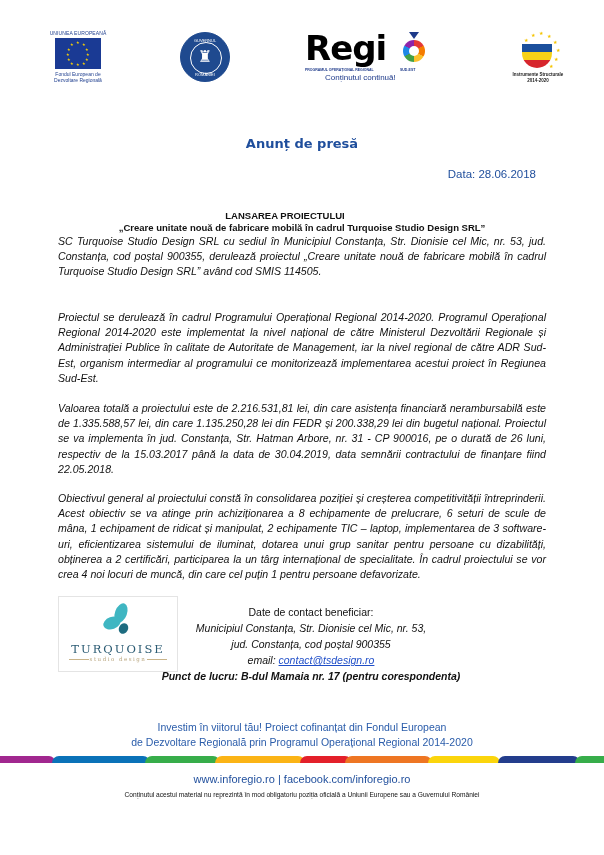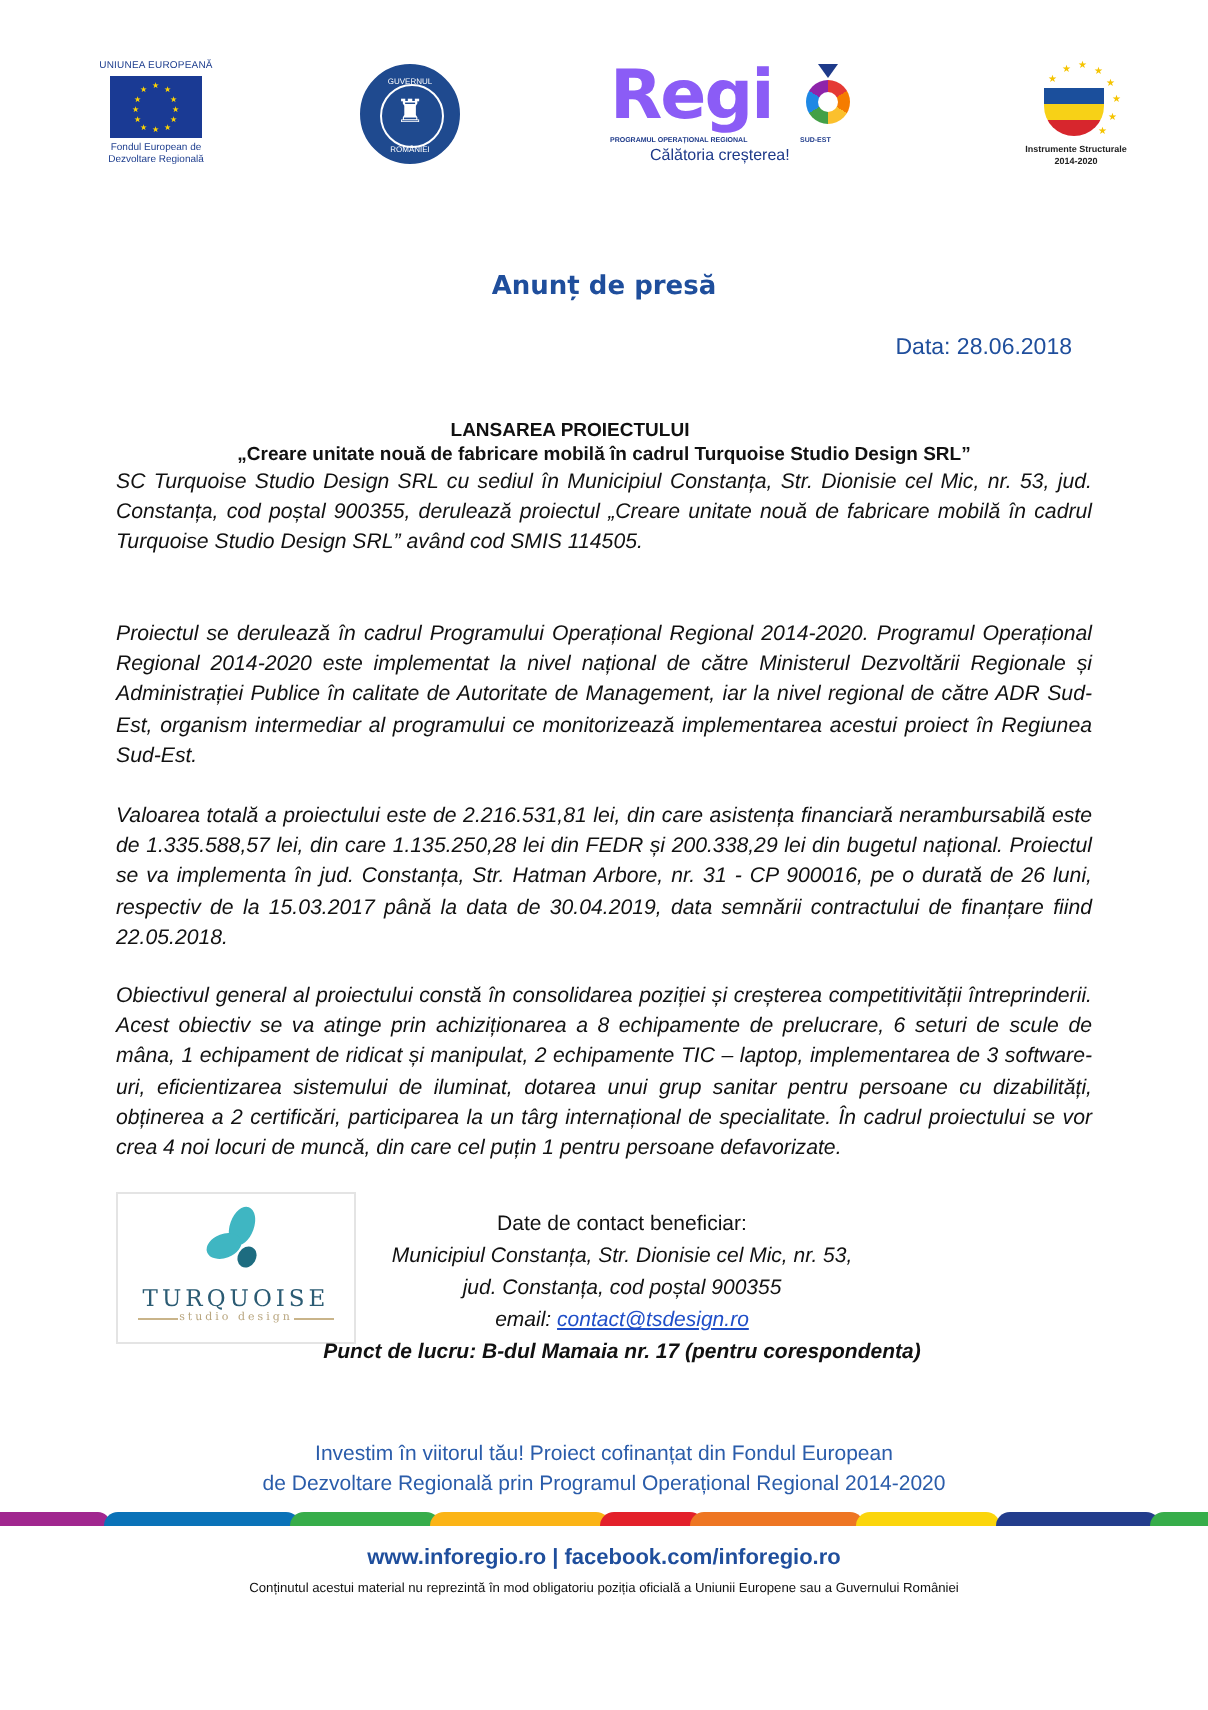--- a/index.html
+++ b/index.html
@@ -12,21 +12,21 @@
   .eu-flag { width: 46px; height: 31px; background: #1a3a94; margin: 2px auto 2px; position: relative; }
   .eu-star { position: absolute; color: #ffd500; font-size: 4px; line-height: 4px; }
   .eu-bottom { font-size: 5px; color: #1f3f8f; line-height: 6px; }
 
   .gov-logo { left: 180px; top: 32px; width: 48px; height: 48px; border-radius: 50%; background: #1f4a8f; border: 1px solid #1f4a8f; }
   .gov-inner { position: absolute; left: 9px; top: 9px; width: 30px; height: 30px; border-radius: 50%; border: 1px solid #ffffff; }
   .gov-eagle { position: absolute; left: 14px; top: 12px; width: 20px; height: 24px; color: #fff; font-size: 16px; text-align: center; line-height: 24px; }
   .gov-text { position: absolute; font-size: 4px; color: #fff; width: 48px; text-align: center; }
 
   .regio-logo { left: 305px; top: 30px; width: 125px; height: 55px; }
-  .regio-word { position: absolute; left: 0; top: 0; font-family: "DejaVu Sans", sans-serif; font-weight: bold; font-size: 34px; color: #8b5cf6; letter-spacing: -1px; line-height: 36px; }
+  .regio-word { position: absolute; left: 0; top: 0; font-family: "DejaVu Sans", sans-serif; font-weight: bold; font-size: 34px; color: #000000; letter-spacing: -1px; line-height: 36px; }
   .regio-o { position: absolute; left: 98px; top: 10px; width: 22px; height: 22px; border-radius: 50%;
     background: conic-gradient(#e53935 0 60deg, #f57c00 60deg 120deg, #fbc02d 120deg 180deg, #43a047 180deg 240deg, #1e88e5 240deg 300deg, #8e24aa 300deg 360deg); }
   .regio-o::after { content: ""; position: absolute; left: 6px; top: 6px; width: 10px; height: 10px; border-radius: 50%; background: #fff; }
   .regio-tri { position: absolute; left: 104px; top: 2px; width: 0; height: 0; border-left: 5px solid transparent; border-right: 5px solid transparent; border-top: 7px solid #1e3a8a; }
   .regio-sub { position: absolute; left: 0; top: 38px; font-size: 3.5px; color: #1e3a8a; font-weight: bold; white-space: nowrap; }
   .regio-sud { position: absolute; left: 95px; top: 38px; font-size: 3.5px; color: #1e3a8a; font-weight: bold; }
   .regio-tag { position: absolute; left: 20px; top: 43px; font-size: 8px; color: #1e3a8a; white-space: nowrap; }
 
   .is-logo { left: 498px; top: 30px; width: 80px; text-align: center; }
   .is-graphic { width: 44px; height: 42px; margin: 0 auto; position: relative; }
@@ -58,21 +58,21 @@
   .contact { left: 160px; width: 302px; top: 604px; text-align: center; font-size: 10.5px; line-height: 16px; }
   .contact .bold { font-weight: normal; font-style: normal; }
   .contact .it { font-style: italic; }
   .contact a { color: #1f4ec8; text-decoration: underline; }
   .contact .bi { font-weight: bold; font-style: italic; }
 
   
   .invest { left: 0; width: 604px; top: 720px; text-align: center; font-size: 10.5px; line-height: 15px; color: #2a5caa; }
   .colorbar { left: 0; top: 756px; width: 604px; height: 7px; }
   .seg { position: absolute; top: 0; height: 7px; }
-  .web { left: 0; width: 604px; top: 773px; text-align: center; font-size: 11px; font-weight: bold; color: #1f4e9c; }
+  .web { left: 0; width: 604px; top: 773px; text-align: center; font-size: 11px; font-weight: normal; color: #1f4e9c; }
   .disclaimer { left: 0; width: 604px; top: 791px; text-align: center; font-size: 6.6px; color: #111; }
 </style>
 </head>
 <body>
 
 <div class="abs eu-logo">
   <div class="eu-top">UNIUNEA EUROPEANĂ</div>
   <div class="eu-flag">
     <span class="eu-star" style="left:21px;top:3px">★</span>
     <span class="eu-star" style="left:27px;top:5px">★</span>
@@ -97,21 +97,21 @@
   <div class="gov-eagle">♜</div>
   <div class="gov-text" style="top:39px">ROMÂNIEI</div>
 </div>
 
 <div class="abs regio-logo">
   <div class="regio-word">Regi</div>
   <div class="regio-o"></div>
   <div class="regio-tri"></div>
   <div class="regio-sub">PROGRAMUL OPERAȚIONAL REGIONAL</div>
   <div class="regio-sud">SUD-EST</div>
-  <div class="regio-tag">Călătoria creșterea!</div>
+  <div class="regio-tag">Conținutul continuă!</div>
 </div>
 
 <div class="abs is-logo">
   <div class="is-graphic">
     <span class="is-star" style="left:8px;top:8px">★</span>
     <span class="is-star" style="left:15px;top:3px">★</span>
     <span class="is-star" style="left:23px;top:1px">★</span>
     <span class="is-star" style="left:31px;top:4px">★</span>
     <span class="is-star" style="left:37px;top:10px">★</span>
     <span class="is-star" style="left:40px;top:18px">★</span>

